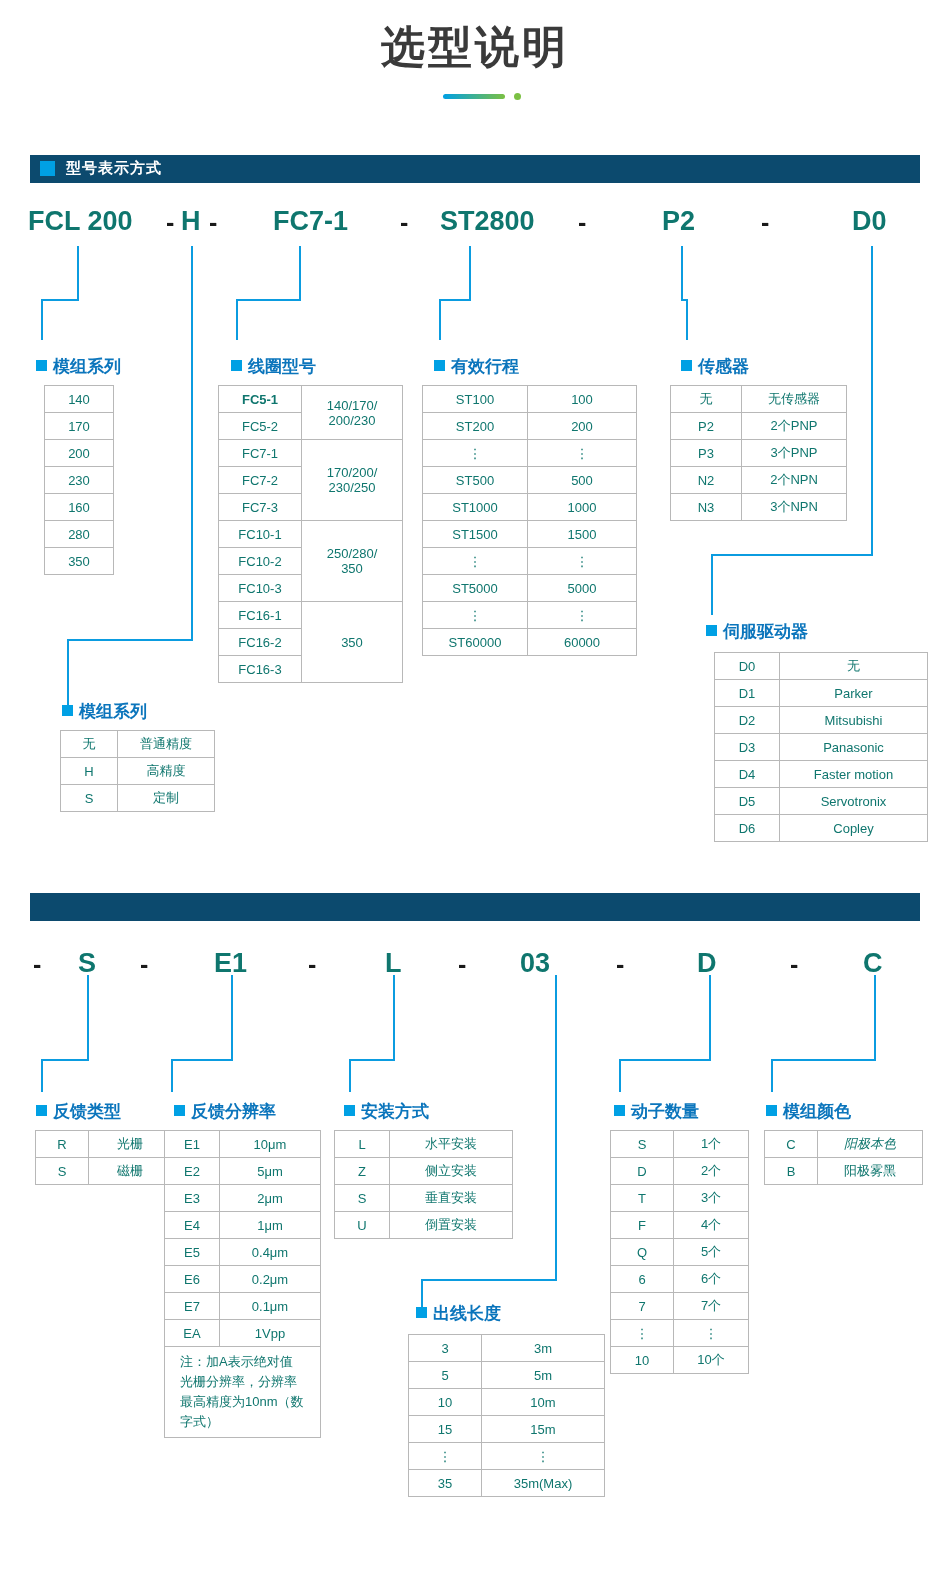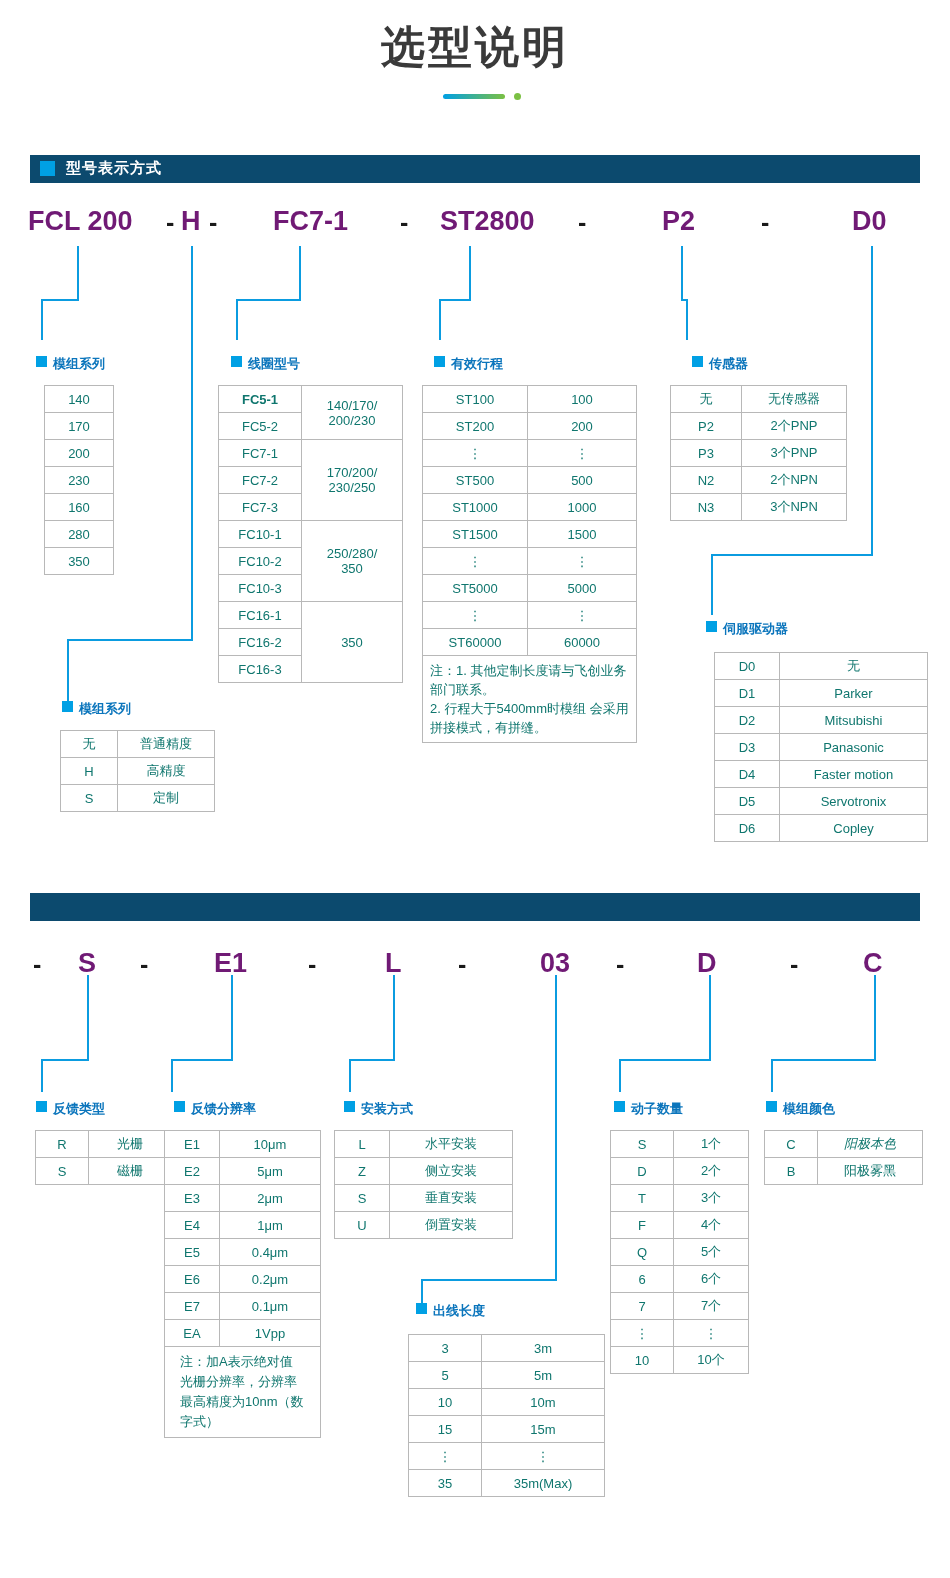--- a/index.html
+++ b/index.html
@@ -70,32 +70,32 @@
     top: 4px;
     font-size: 15px;
     font-weight: bold;
     color: #ffffff;
     letter-spacing: 1px;
   }
   .code-seg {
     position: absolute;
     font-size: 27px;
     font-weight: bold;
-    color: #701a75;
+    color: #0f766e;
     white-space: nowrap;
   }
   .code-dash {
     position: absolute;
     font-size: 25px;
     font-weight: bold;
     color: #1a1a1a;
   }
   .hdr {
     position: absolute;
-    font-size: 13px;
+    font-size: 17px;
     font-weight: bold;
     color: #0b75bc;
     white-space: nowrap;
   }
   .hdr .sq {
     display: inline-block;
     width: 11px;
     height: 11px;
     background: #00a0e4;
     margin-right: 6px;
@@ -154,21 +154,21 @@
   <div class="txt"></div>
 </div>
 
 <div class="code-dash" style="left:33px; top:950px;">-</div>
 <div class="code-seg" style="left:78px; top:948px;">S</div>
 <div class="code-dash" style="left:140px; top:950px;">-</div>
 <div class="code-seg" style="left:214px; top:948px;">E1</div>
 <div class="code-dash" style="left:308px; top:950px;">-</div>
 <div class="code-seg" style="left:385px; top:948px;">L</div>
 <div class="code-dash" style="left:458px; top:950px;">-</div>
-<div class="code-seg" style="left:540px; top:948px;">03</div>
+<div class="code-seg" style="left:520px; top:948px;">03</div>
 <div class="code-dash" style="left:616px; top:950px;">-</div>
 <div class="code-seg" style="left:697px; top:948px;">D</div>
 <div class="code-dash" style="left:790px; top:950px;">-</div>
 <div class="code-seg" style="left:863px; top:948px;">C</div>
 
 <svg class="lines">
   <g stroke="#0b9ce0" stroke-width="2" fill="none">
 
     <path d="M78,246 L78,300 L42,300 L42,340"></path>
 
@@ -326,28 +326,24 @@
         <td>5000</td>
       </tr>
     <tr>
         <td>⋮</td>
         <td>⋮</td>
       </tr>
     <tr>
         <td>ST60000</td>
         <td>60000</td>
       </tr>
-    <tr>
-        <td colspan="2" style="border-top:1px solid #b8b8b8; border-left:1px solid #b8b8b8; border-right:1px solid #b8b8b8; border-bottom:1px solid #b8b8b8; text-align:left; white-space:pre-line; line-height:19px; padding:5px 7px;">注：1. 其他定制长度请与飞创业务部门联系。
-2. 行程大于5400mm时模组 会采用拼接模式，有拼缝。</td>
-      </tr>
-  </tbody>
-</table>
-
-<div class="hdr" style="left:681px; top:355px;margin-left:11px;">
+  </tbody>
+</table>
+
+<div class="hdr" style="left:681px; top:355px;">
   <span class="sq"></span><span>传感器</span>
 </div>
 <table class="tb" style="left:670px; top:385px;">
   <tbody>
     <tr>
         <td style="width:58px;">无</td>
         <td style="width:92px;">无传感器</td>
       </tr>
     <tr>
         <td>P2</td>

